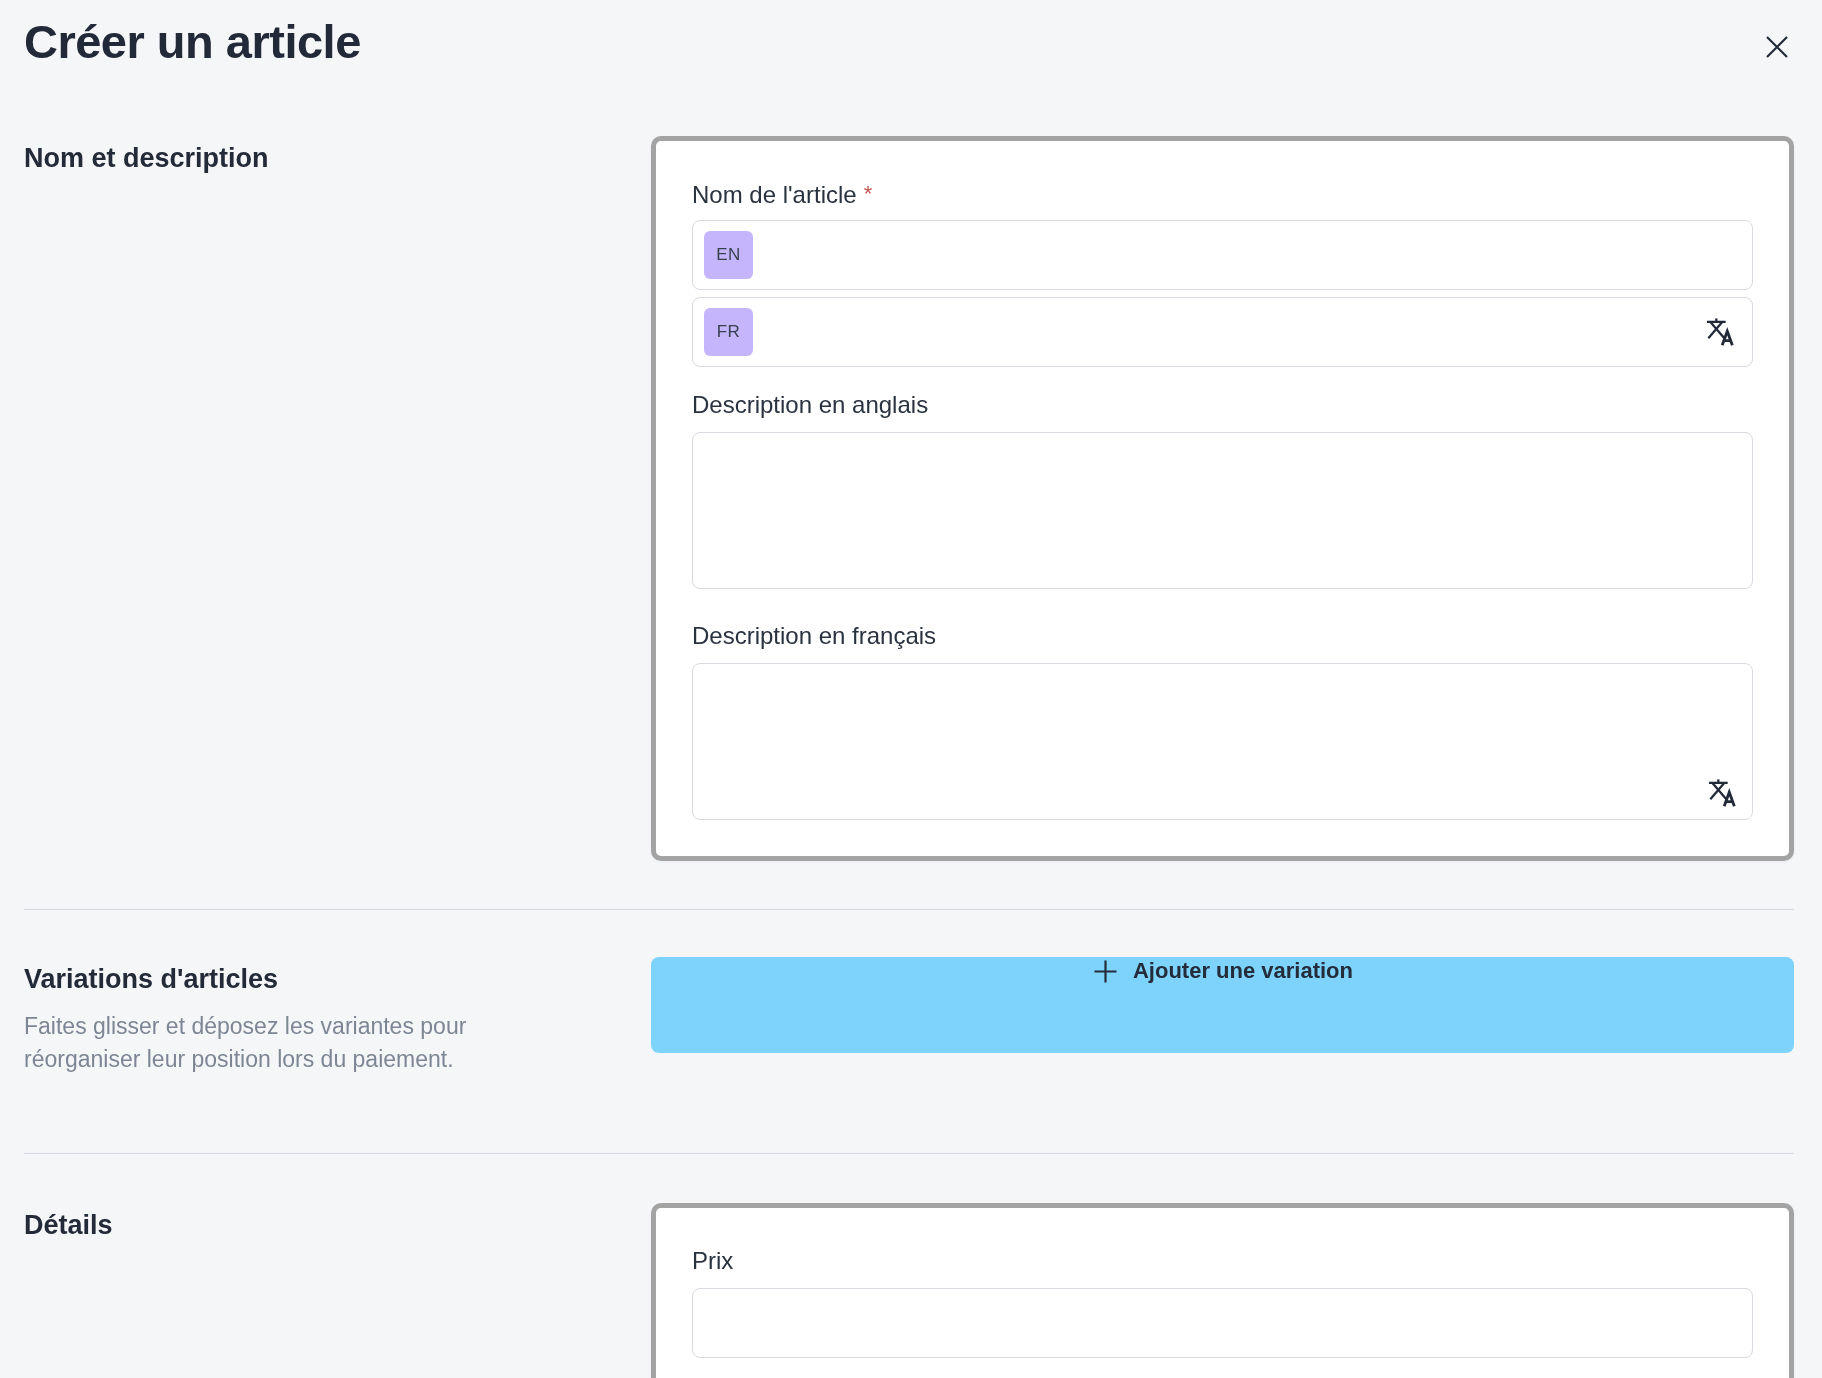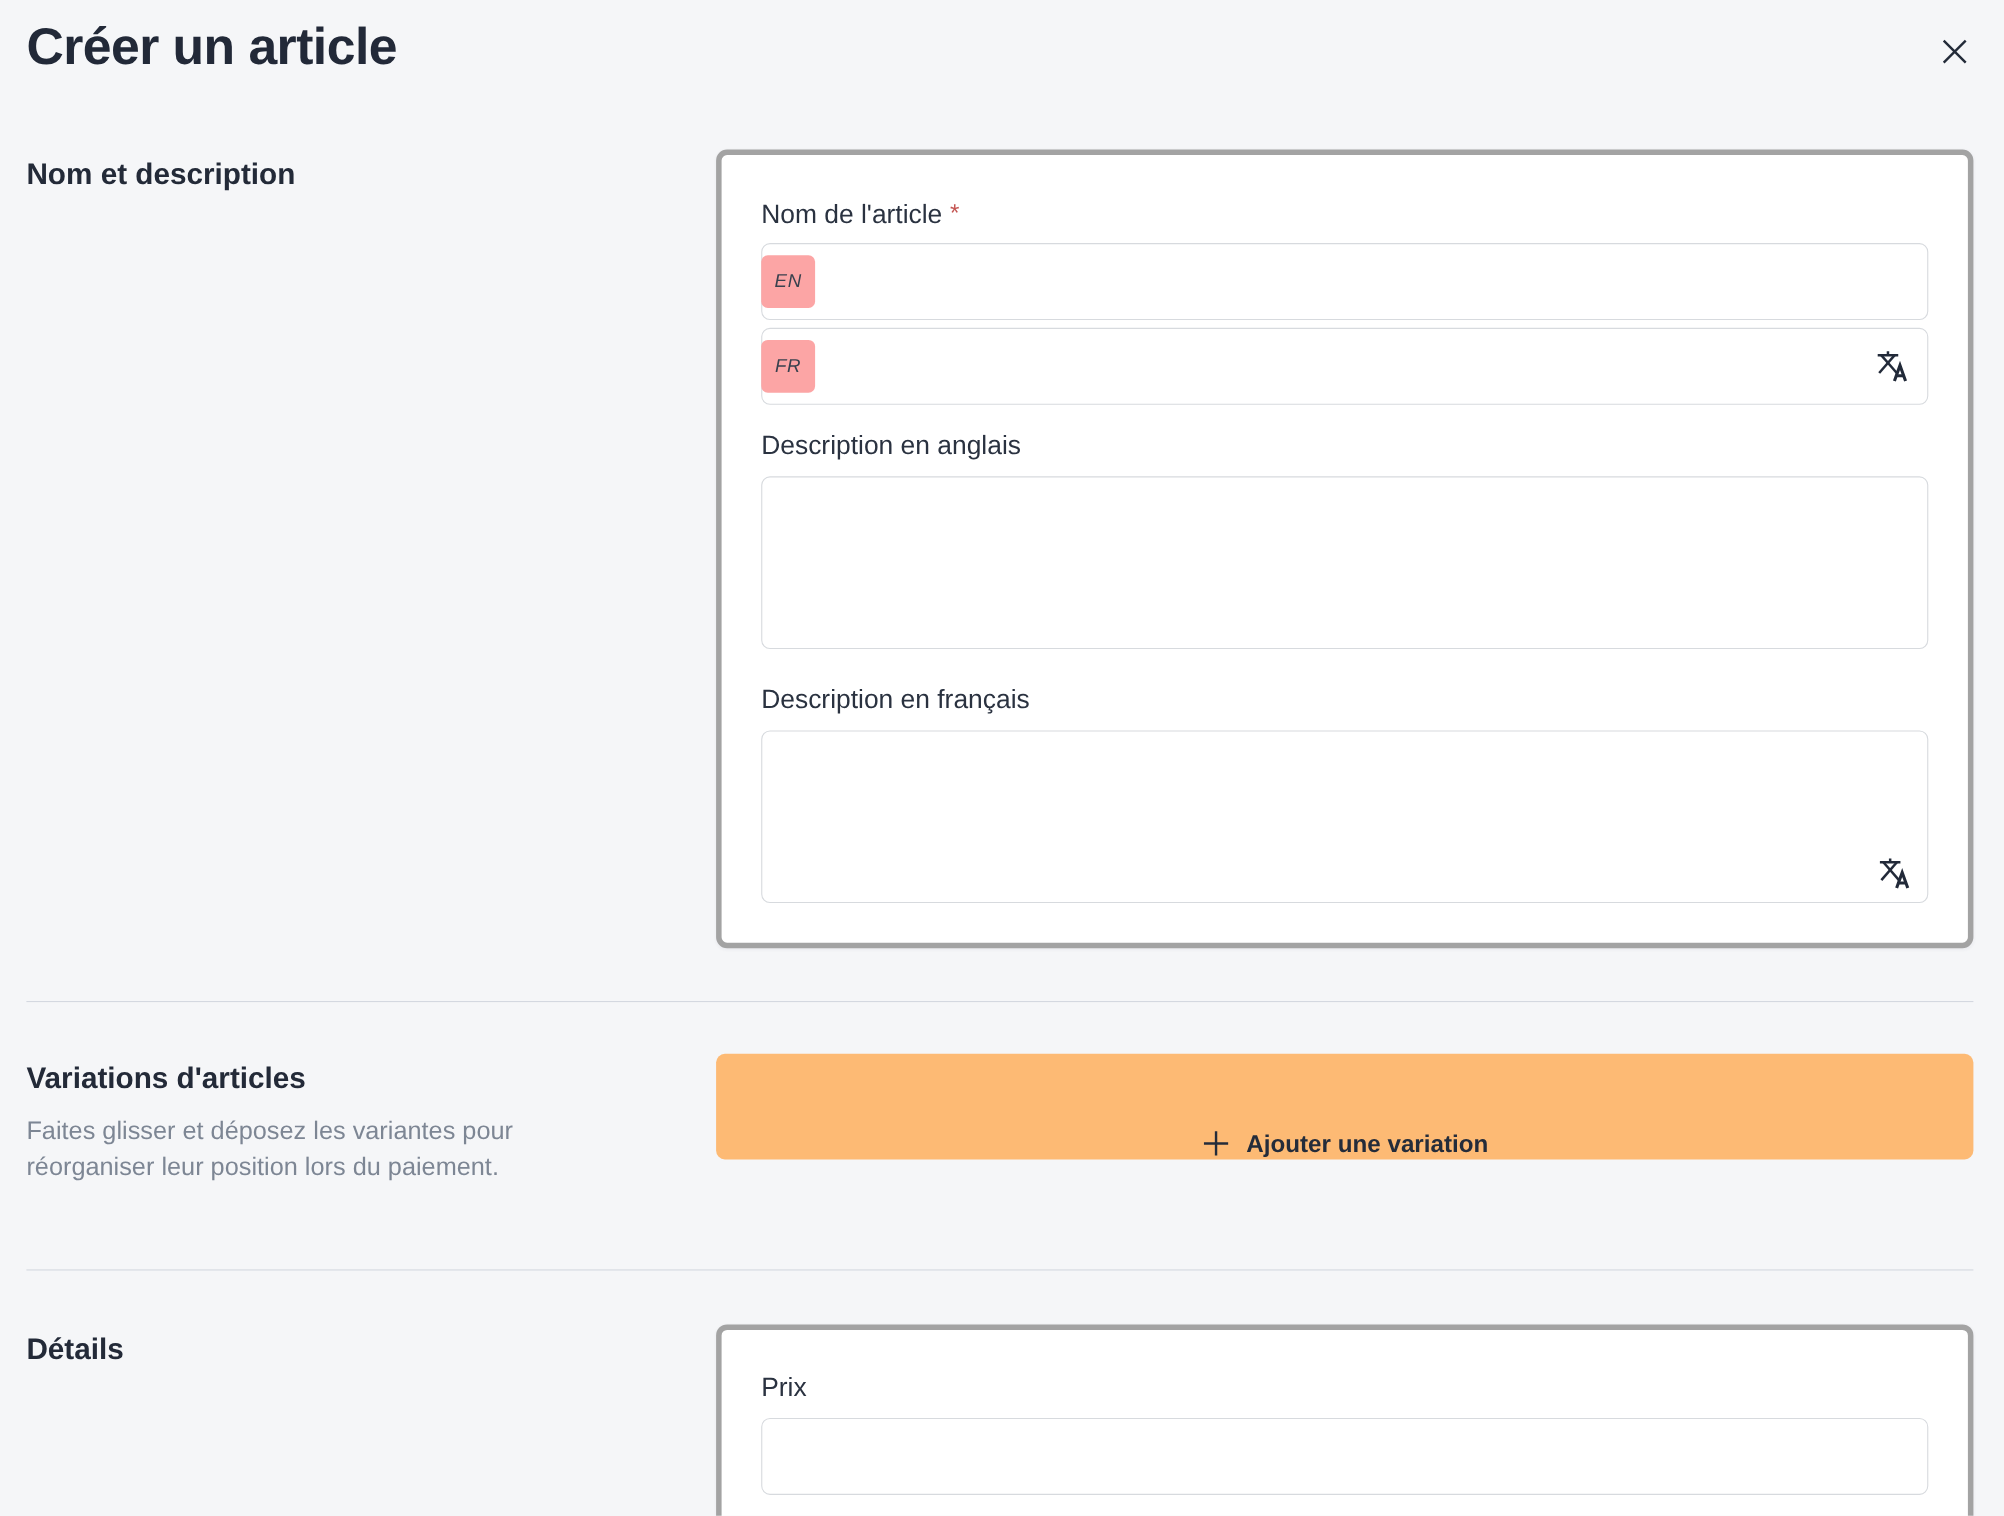--- a/index.html
+++ b/index.html
@@ -33,24 +33,24 @@
   .req { color:#c45552; margin-left:7px; font-size:22px; vertical-align:2px; }
 
   .input-group { position:relative; margin-top:8px; }
   .input-group.fr { margin-top:7px; }
   .text-input {
     width:100%; height:70px; border:1px solid #d7dade; border-radius:8px; background:#fff;
     outline:none; font-family:inherit; font-size:24px; color:#232a38;
     padding:0 64px 0 74px;
   }
   .lang-badge {
-    position:absolute; left:0; top:50%; transform:translateY(-50%);
-    width:49px; height:48px; background:#fca5a5; border-radius:6px;
+    position:absolute; left:12px; top:50%; transform:translateY(-50%);
+    width:49px; height:48px; background:#c4b5fd; border-radius:6px;
     display:flex; align-items:center; justify-content:center;
-    font-size:17px; letter-spacing:.5px; color:#39414e;font-style:italic;
+    font-size:17px; letter-spacing:.5px; color:#39414e;
   }
   .translate-btn {
     position:absolute; background:none; border:none; padding:0; cursor:pointer; line-height:0;
   }
   .translate-btn.in-input { right:18px; top:50%; transform:translateY(-50%); }
   .translate-btn.in-textarea { right:16px; bottom:12px; }
 
   .label-desc-en { margin-top:21px; }
   .label-desc-fr { margin-top:30px; }
   .textarea-group { position:relative; margin-top:10px; }
@@ -60,22 +60,22 @@
     font-family:inherit; font-size:22px; color:#232a38; padding:14px 18px;
   }
 
   
   .divider { height:1px; background:#d4d8e0; }
   .divider-1 { margin:48px 0 47px 0; }
   .divider-2 { margin:77px 0 49px 0; }
 
   
   .add-variation-btn {
-    width:100%; height:96px; border:none; border-radius:8px; background:#fdba74;
-    display:flex; align-items:flex-end; justify-content:center; gap:14px;
+    width:100%; height:96px; border:none; border-radius:8px; background:#7dd3fc;
+    display:flex; align-items:flex-start; justify-content:center; gap:14px;
     font-family:inherit; font-size:22px; font-weight:700; color:#242c3a; cursor:pointer;
   }
 
   
   .price-input {
     display:block; width:100%; height:70px; margin-top:10px;
     border:1px solid #d7dade; border-radius:8px; background:#fff; outline:none;
     font-family:inherit; font-size:24px; color:#232a38; padding:0 18px;
   }
 </style>

